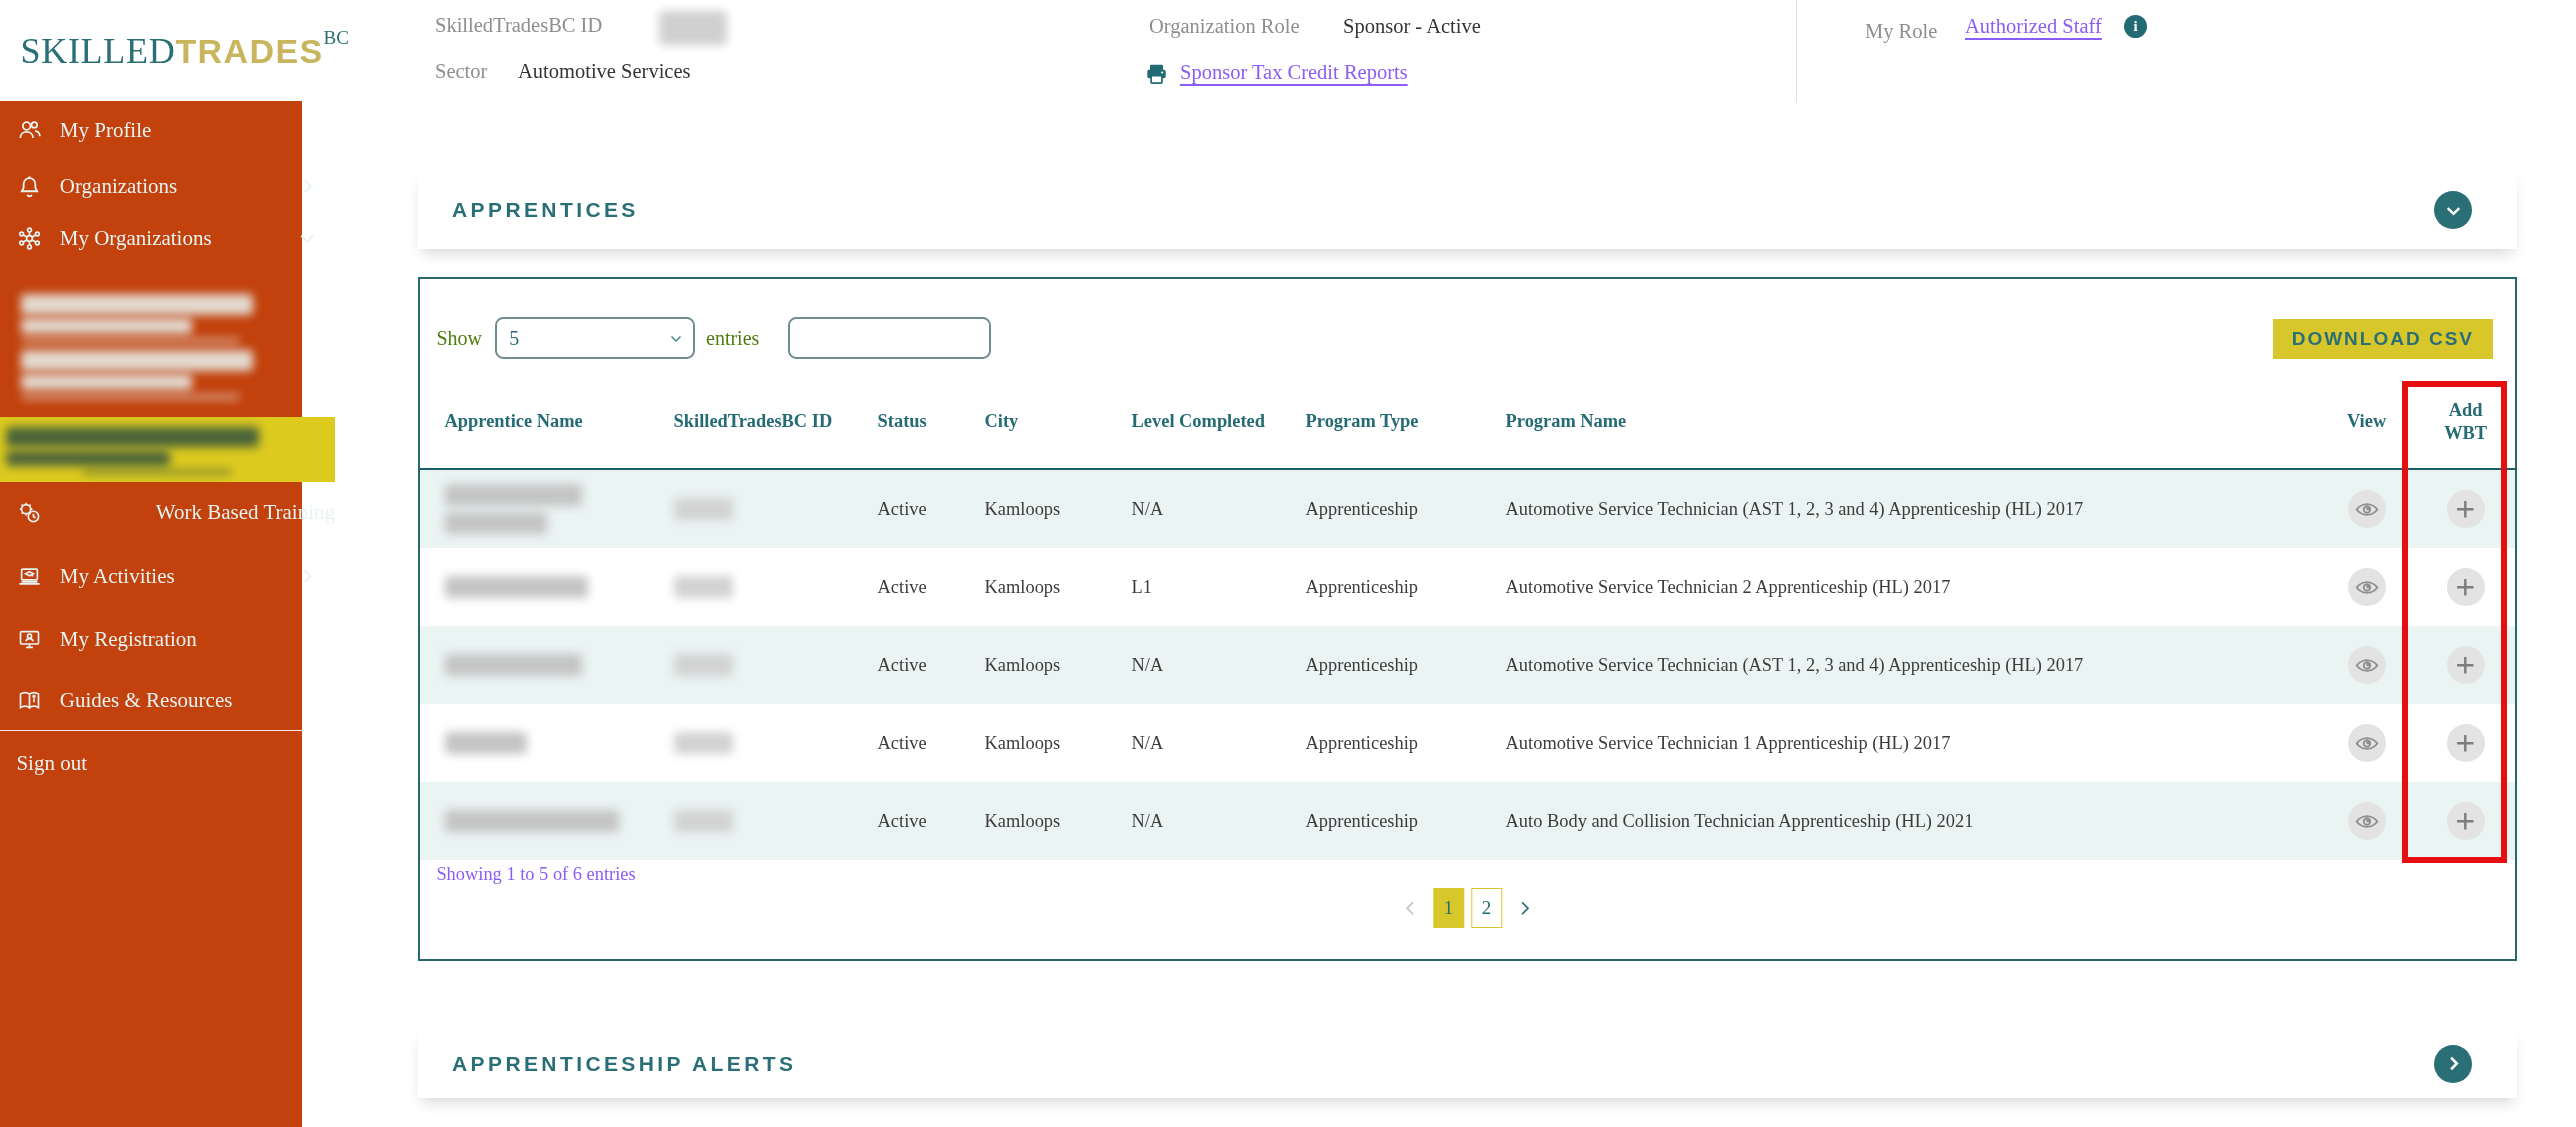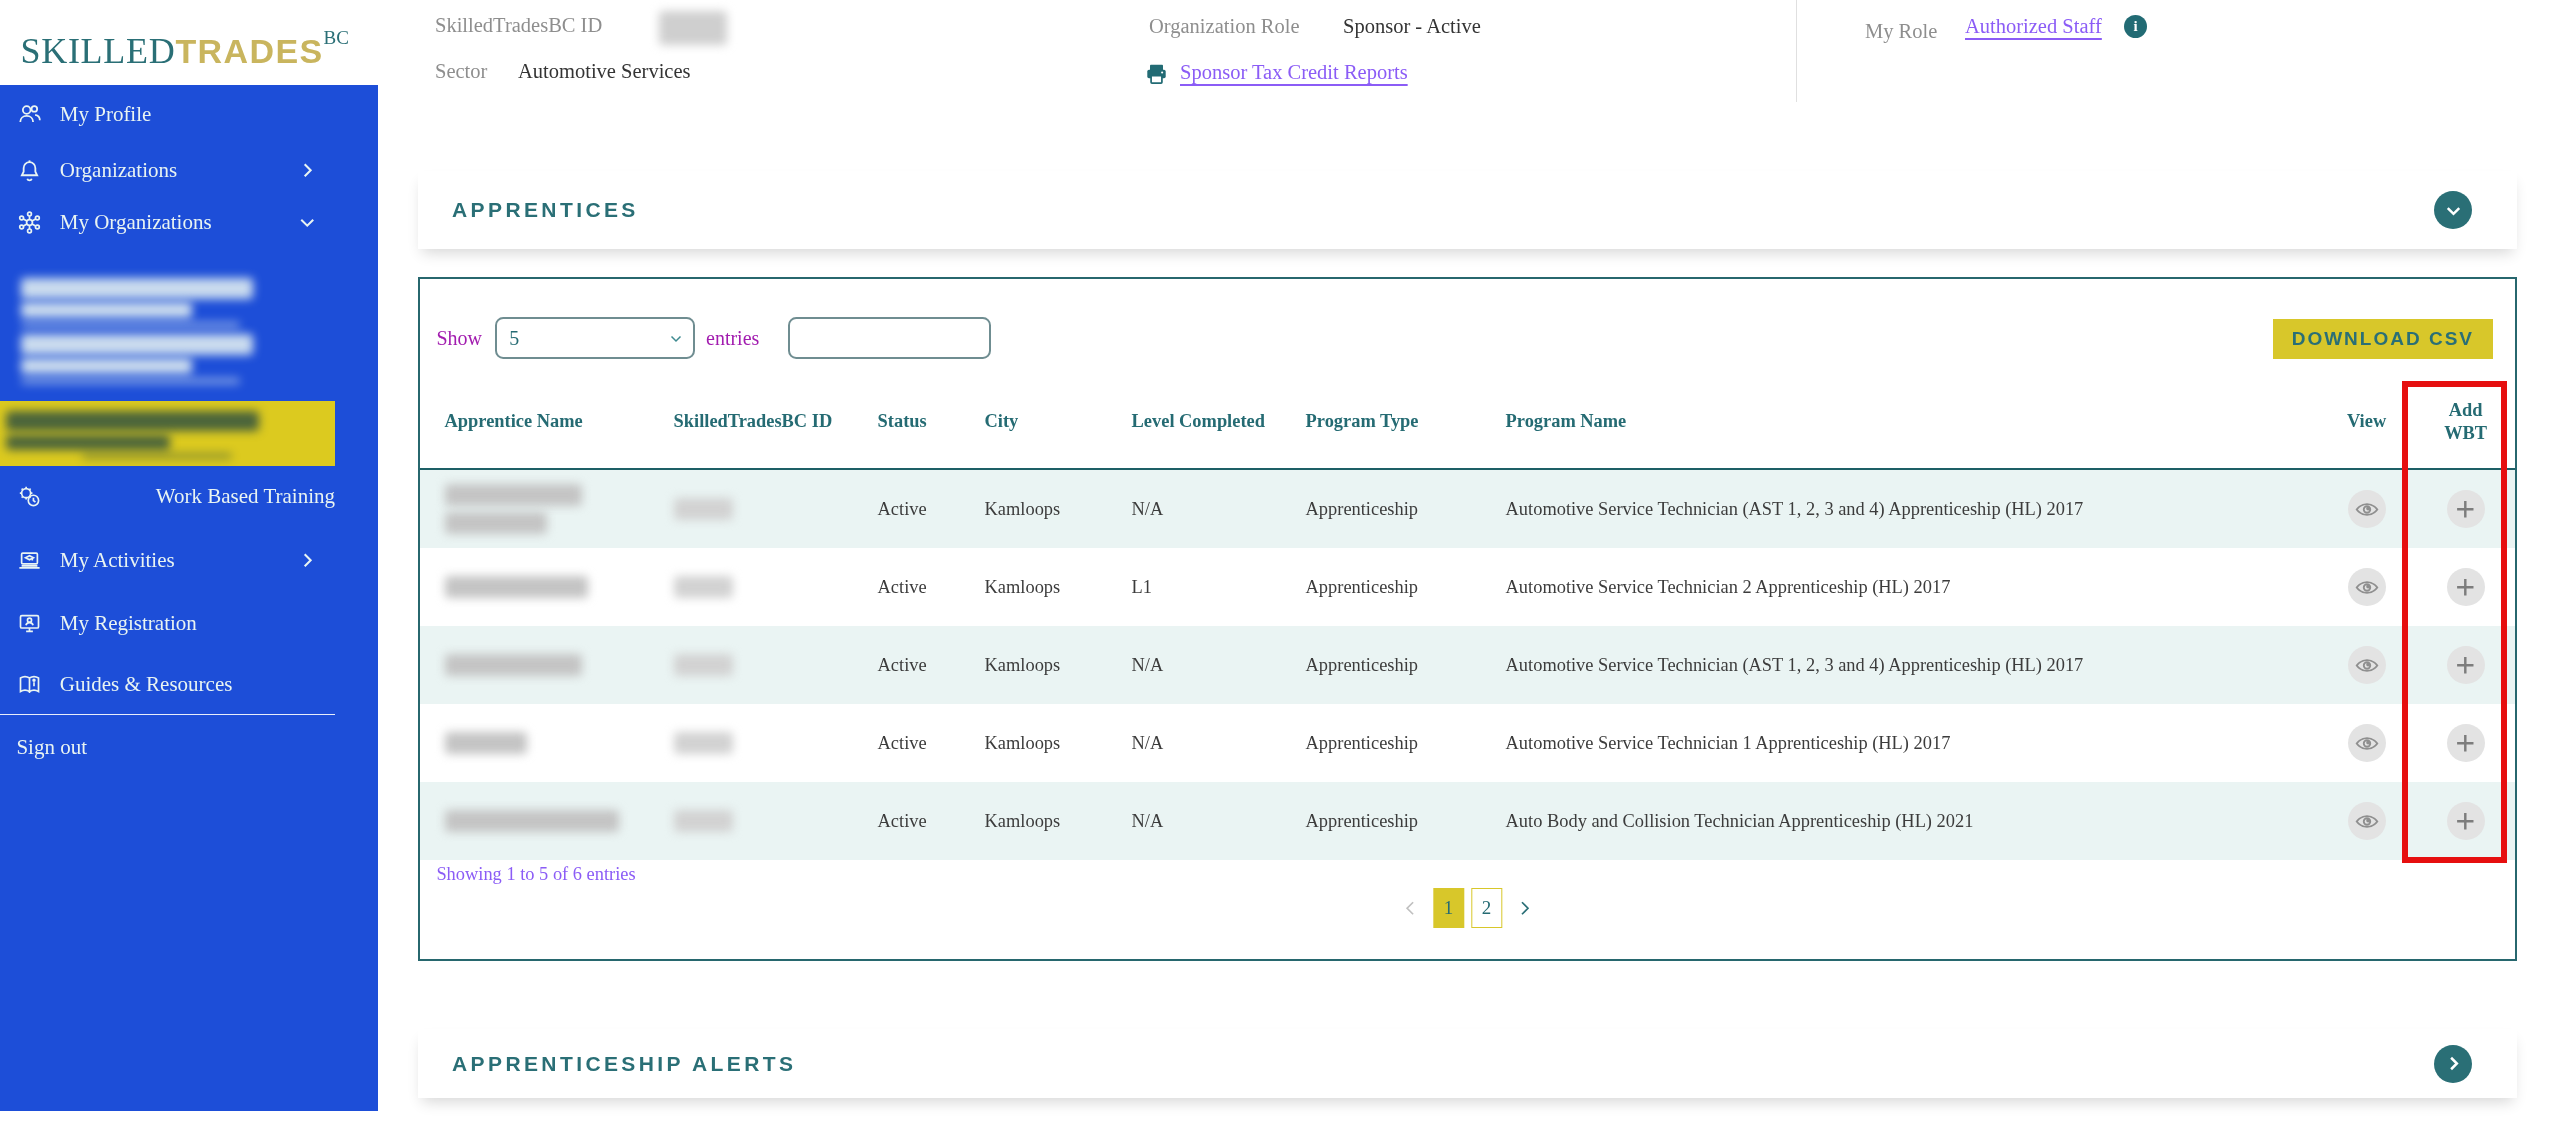--- a/index.html
+++ b/index.html
@@ -17,42 +17,42 @@
   .hvalue{position:absolute;font-size:20.5px;color:#343434;white-space:nowrap;}
   .hlink{position:absolute;font-size:20.5px;color:#8b5cf6;text-decoration:underline;
          text-underline-offset:4.8px;white-space:nowrap;cursor:pointer;}
   .vdivider{position:absolute;left:1796px;top:0;width:1.4px;height:102px;background:#e0e0e0;}
   .printer-ico{position:absolute;left:1143px;top:61px;width:27px;height:26px;}
   .info-dot{position:absolute;left:2124px;top:15px;width:23px;height:23px;border-radius:50%;
             background:#226b74;color:#fff;font-size:15px;font-weight:bold;text-align:center;
             line-height:23px;font-family:"Liberation Serif",serif;}
 
   
-  .sidebar{position:absolute;left:0;top:85px;width:378px;height:1026px;background:#1d4ed8;}
+  .sidebar{position:absolute;left:0;top:101px;width:302px;height:1026px;background:#c2410c;}
   .side-item{position:absolute;left:0;width:335px;height:49px;display:flex;align-items:center;
              gap:16.4px;padding-left:16.4px;box-sizing:border-box;color:#e9f4f2;font-size:21px;cursor:pointer;}
   .side-item svg{flex:0 0 auto;}
   .side-chev{position:absolute;right:18px;}
   .blur{filter:blur(4.8px);border-radius:4.1px;}
   .sideblur{position:absolute;background:rgba(233,244,242,.85);}
   .selected-org{position:absolute;left:0;top:316px;width:335px;height:65px;background:#dcca1f;}
   .selblur{position:absolute;background:rgba(26,66,68,.75);}
   .side-divider{position:absolute;left:0;top:629px;width:335px;height:1.4px;background:rgba(255,255,255,.9);}
 
   
   .card{position:absolute;left:418px;width:2099px;background:#fff;
         box-shadow:0 8.2px 13.7px -4.1px rgba(0,0,0,.16);display:flex;align-items:center;}
   .card h2{margin:0 0 0 34px;font-size:21px;font-weight:bold;letter-spacing:3.4px;color:#2a6f76;}
   .circ-btn{position:absolute;right:45px;width:38px;height:38px;border-radius:50%;border:none;
             background:#2a6f76;display:flex;align-items:center;justify-content:center;cursor:pointer;}
 
   
   .panel{position:absolute;left:418px;top:277px;width:2099px;height:684px;background:#fff;
          border:2px solid #27676e;box-sizing:border-box;}
-  .ctl-label{position:absolute;font-size:20px;color:#a21caf;}
+  .ctl-label{position:absolute;font-size:20px;color:#4d7c0f;}
   .select-box{position:absolute;left:75px;top:38px;width:200px;height:42px;border:2px solid #6f8d91;
               border-radius:8.2px;box-sizing:border-box;display:flex;align-items:center;cursor:pointer;background:#fff;}
   .select-box .val{margin-left:12.3px;font-size:20px;color:#256b73;flex:1;}
   .search-box{position:absolute;left:368px;top:38px;width:203px;height:42px;border:2px solid #6f8d91;
               border-radius:8.2px;box-sizing:border-box;display:flex;align-items:center;background:#fff;}
   .search-box input{flex:1;border:none;outline:none;height:33px;margin-left:9.6px;font-size:19px;
                     font-family:"Liberation Serif",serif;background:transparent;}
   .csv-btn{position:absolute;right:22px;top:40px;height:40px;padding:8px 19px;border:none;cursor:pointer;
            background:#d8c72a;color:#2a6f76;font-size:19px;font-weight:bold;letter-spacing:2px;}
   .grid{display:grid;grid-template-columns:229px 204px 107px 147px 174px 200px 813px 96px 102px;

